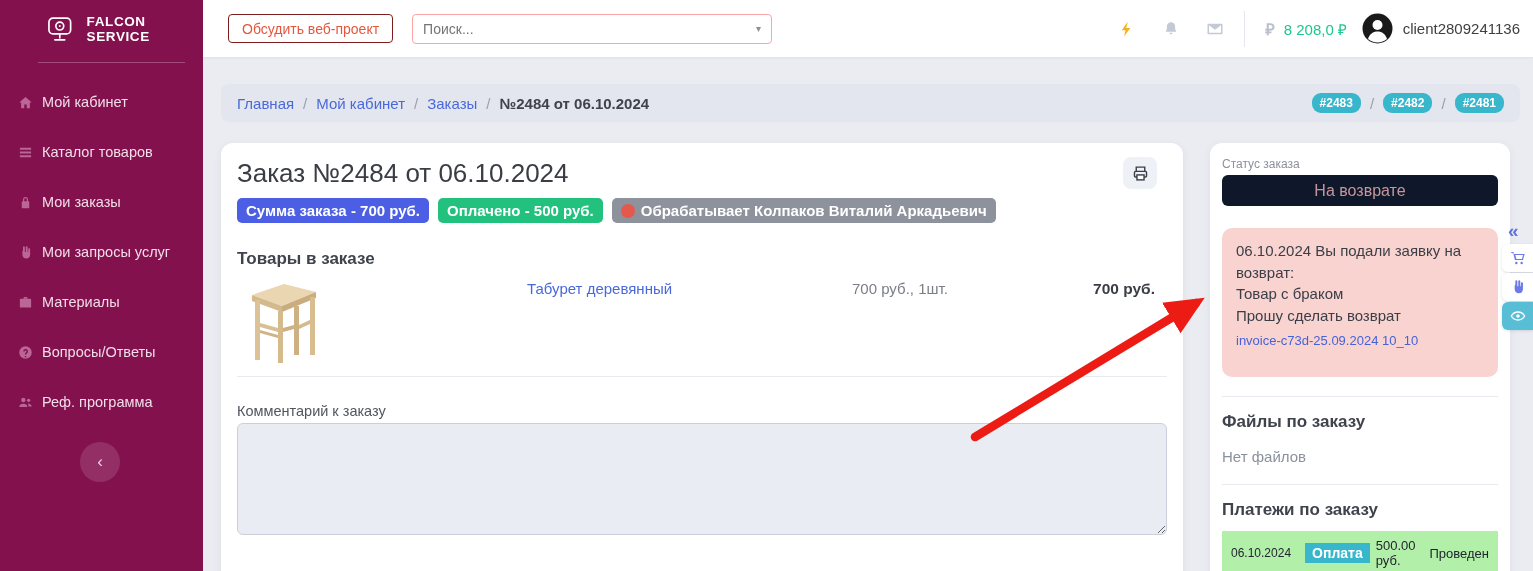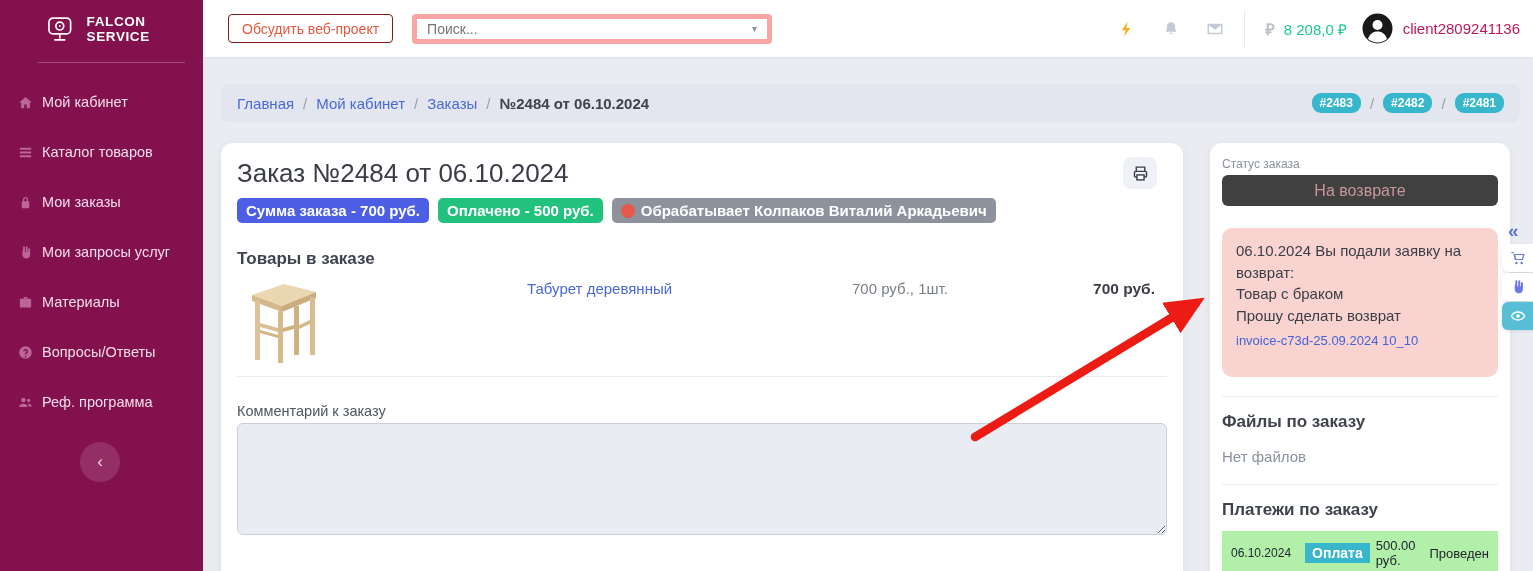--- a/index.html
+++ b/index.html
@@ -21,34 +21,34 @@
   .collapse-btn { position:absolute; left:80px; top:442px; width:40px; height:40px;
     border-radius:50%; background:rgba(255,255,255,.13); display:flex; align-items:center;
     justify-content:center; color:#ecd3df; font-size:17px; cursor:pointer; }
 
   
   .topbar { position:absolute; left:203px; top:0; width:1330px; height:57px; background:#fff;
     display:flex; align-items:center; box-shadow:0 1px 2px rgba(40,50,70,.06); z-index:5; }
   .discuss-btn { margin-left:25px; height:29px; padding:0 13px; border:1px solid #7f1d1d;
     color:#e4573d; background:#fff; border-radius:4px; font-size:14px; cursor:pointer;
     font-family:inherit; }
-  .search-box { margin-left:19px; width:360px; height:30px; border:5px solid #fca5a5;
+  .search-box { margin-left:19px; width:360px; height:30px; border:1px solid #fca5a5;
     border-radius:4px; display:flex; align-items:center; background:#fff; }
   .search-box input { flex:1; border:none; outline:none; padding:0 10px; font-size:14px;
     color:#495057; background:transparent; font-family:inherit; }
   .search-caret { padding:0 10px; color:#8a909a; font-size:10px; cursor:pointer; }
   .top-right { margin-left:auto; display:flex; align-items:center; padding-right:13px; }
   .tb-ico { width:18px; height:18px; color:#c3c9d5; cursor:pointer; }
   .tb-gap { width:26px; }
   .v-div { width:1px; height:36px; background:#e4e7ec; margin:0 20px; }
   .ruble-glyph { color:#b9c0cc; font-size:16px; font-weight:bold; margin-right:9px; }
   .balance { color:#1cc88a; font-size:15px; white-space:nowrap; }
   .avatar { width:33px; height:33px; border-radius:50%; background:#f2f2f2; margin:0 9px 0 14px;
     overflow:hidden; flex:0 0 33px; cursor:pointer; }
-  .username { color:#be185d; font-size:15px; }
+  .username { color:#404040; font-size:15px; }
 
   
   .content { position:absolute; left:203px; top:57px; width:1330px; height:514px; }
   .crumb-bar { position:absolute; left:18px; top:27px; width:1299px; height:38px;
     background:#e3e6ee; border-radius:8px; display:flex; align-items:center;
     padding:0 16px; font-size:15px; }
   .crumb-link { color:#4a69d9; cursor:pointer; }
   .crumb-sep { color:#9aa0ab; margin:0 9px; }
   .crumb-current { color:#3f434c; font-weight:bold; }
   .crumb-bar .spacer { flex:1; }
@@ -79,21 +79,21 @@
   .line-total { position:absolute; right:12px; top:3px; color:#3a3d46; font-size:15.5px; font-weight:bold; }
   .hr { height:1px; background:#e8eaef; margin-top:4px; }
   .comment-label { margin-top:26px; color:#4f565f; font-size:14.5px; }
   .comment-area { margin-top:4px; width:930px; height:112px; background:#e9ecf3;
     border:1px solid #c9d0dc; border-radius:6px; resize:both; font-family:inherit;
     font-size:14px; padding:8px; color:#3a3d46; }
 
   
   .right-card { left:1007px; top:86px; width:300px; height:470px; padding:14px 12px; }
   .status-label { color:#8b919c; font-size:12px; }
-  .status-pill { margin-top:4px; height:31px; background:#404040; border-radius:6px;
+  .status-pill { margin-top:4px; height:31px; background:#0f172a; border-radius:6px;
     display:flex; align-items:center; justify-content:center; color:#c7969c; font-size:16px; }
   .note-box { margin-top:22px; background:#f8d3d0; border-radius:10px; padding:12px 14px 28px; }
   .note-line { color:#3b3e47; font-size:15px; line-height:21.5px; }
   .attachment-link { display:inline-block; margin-top:7px; color:#4762d9; font-size:13px; cursor:pointer; }
   .r-hr { height:1px; background:#e8eaef; margin:19px 0 0; }
   .r-sec { margin-top:15px; font-size:17px; color:#3f434c; }
   .files-empty { margin-top:16px; color:#8b919c; font-size:15px; }
   .pay-row { margin-top:11px; background:#b2f0aa; padding:7px 9px 6px; }
   .pay-line1 { display:flex; align-items:center; }
   .pay-date { font-size:12px; color:#22262e; }

